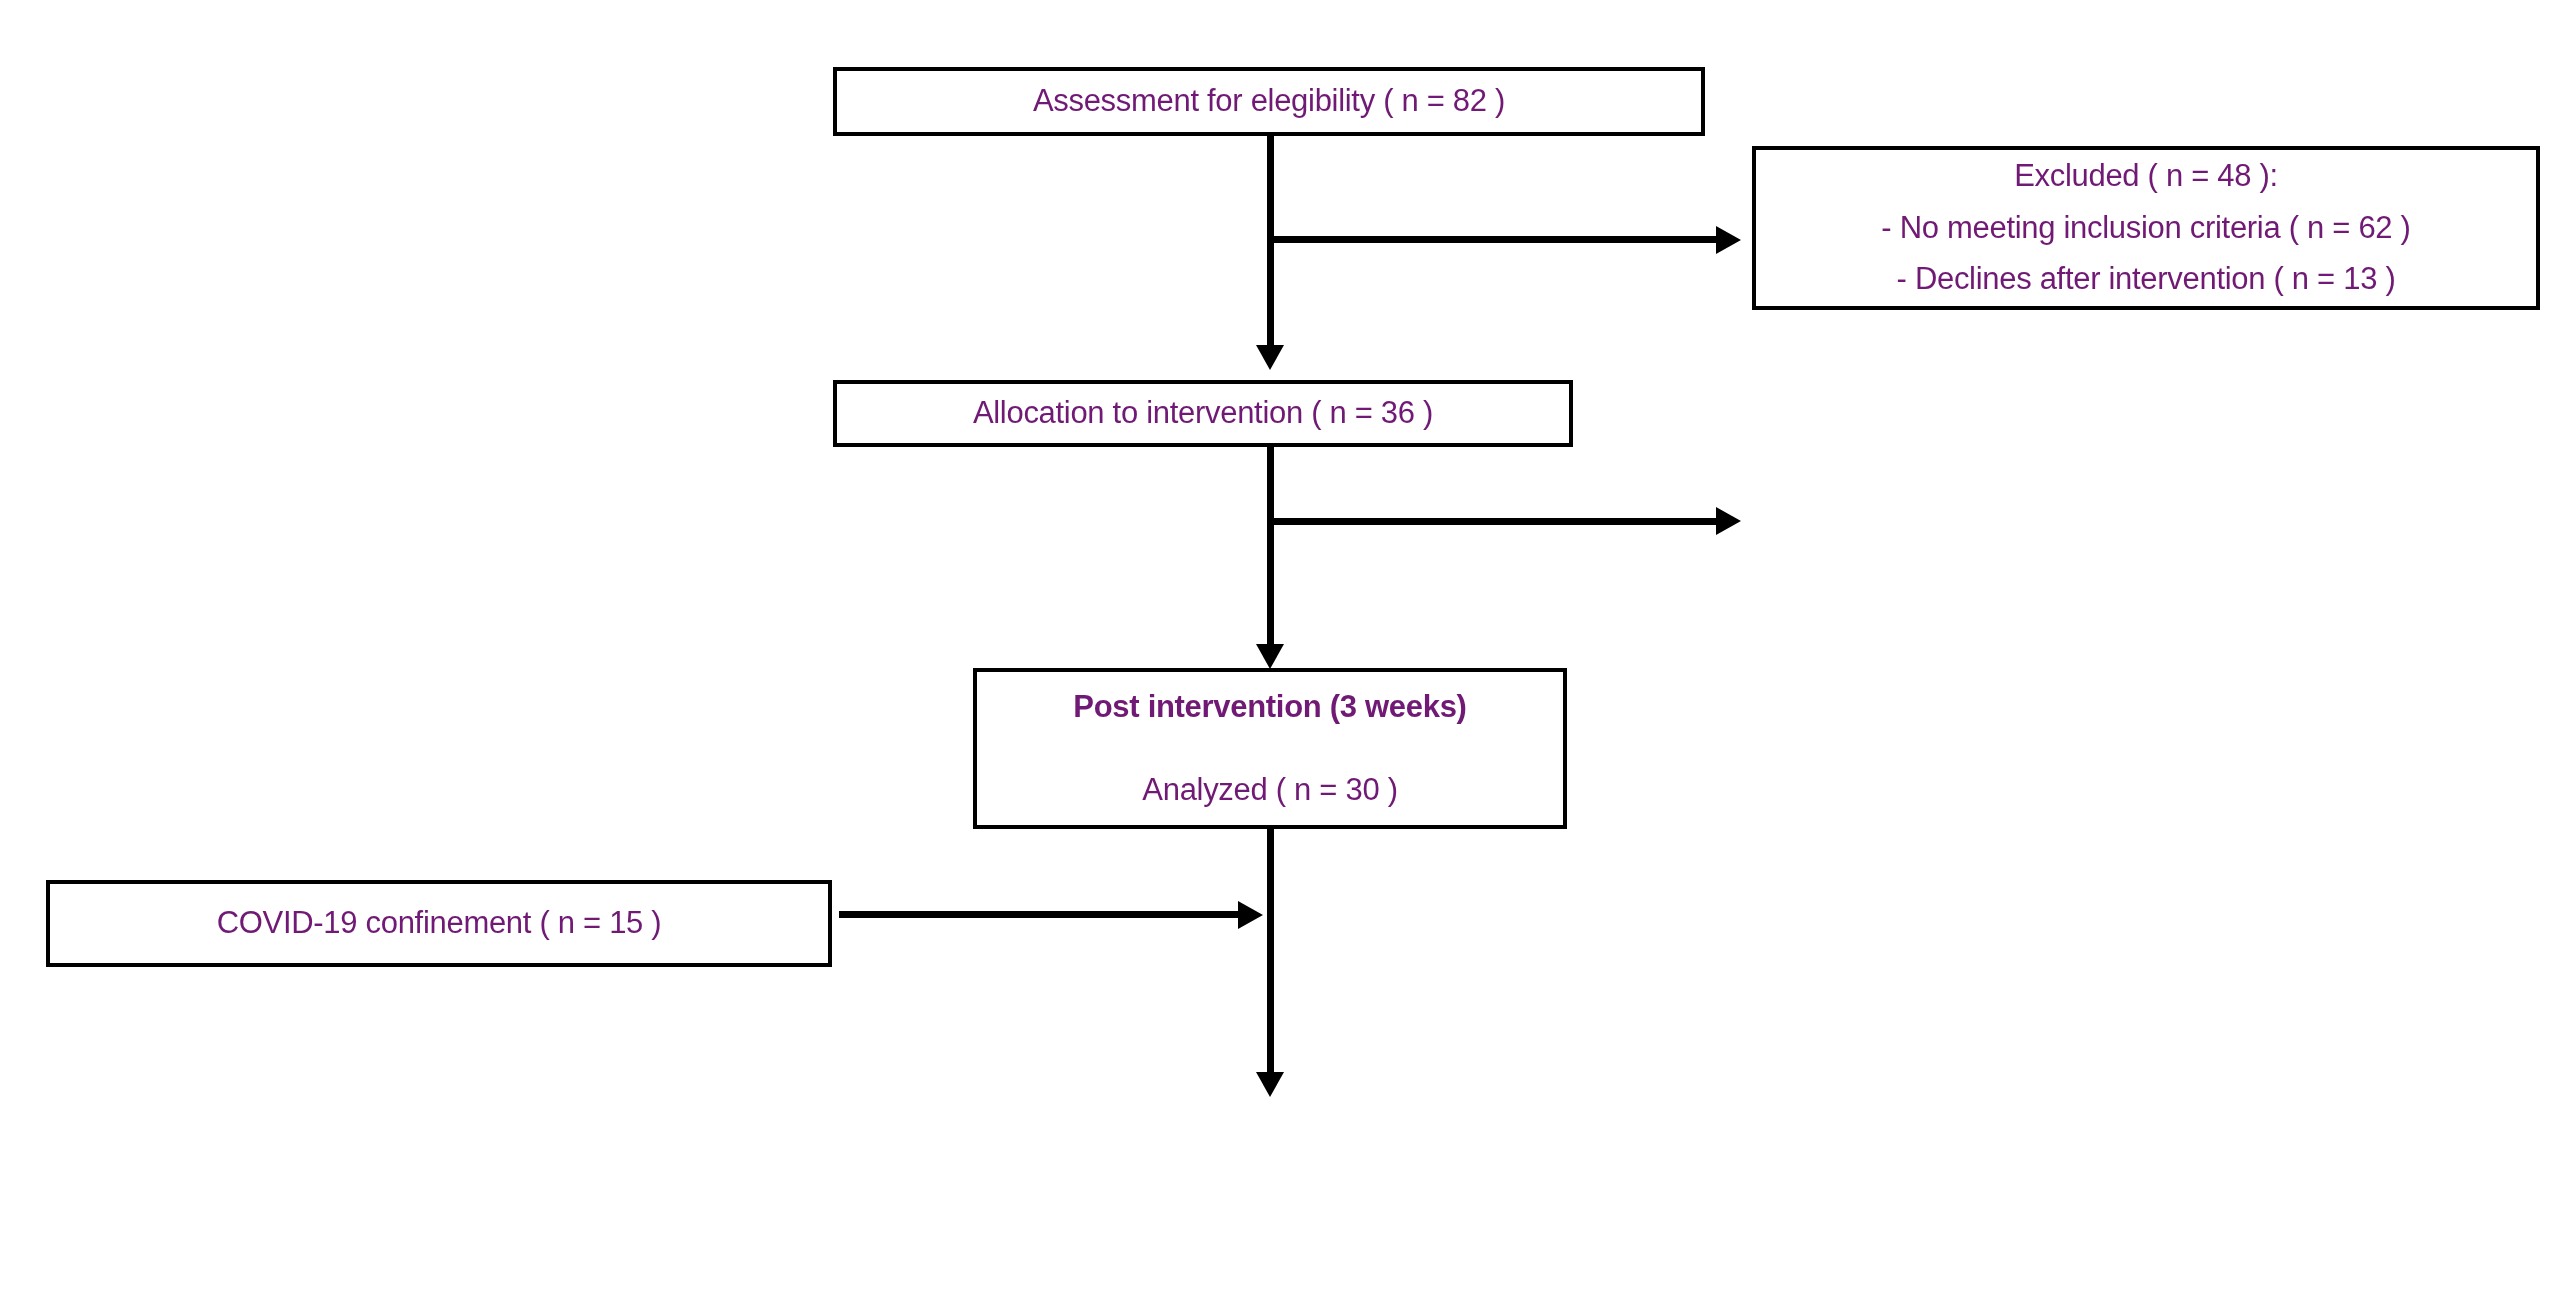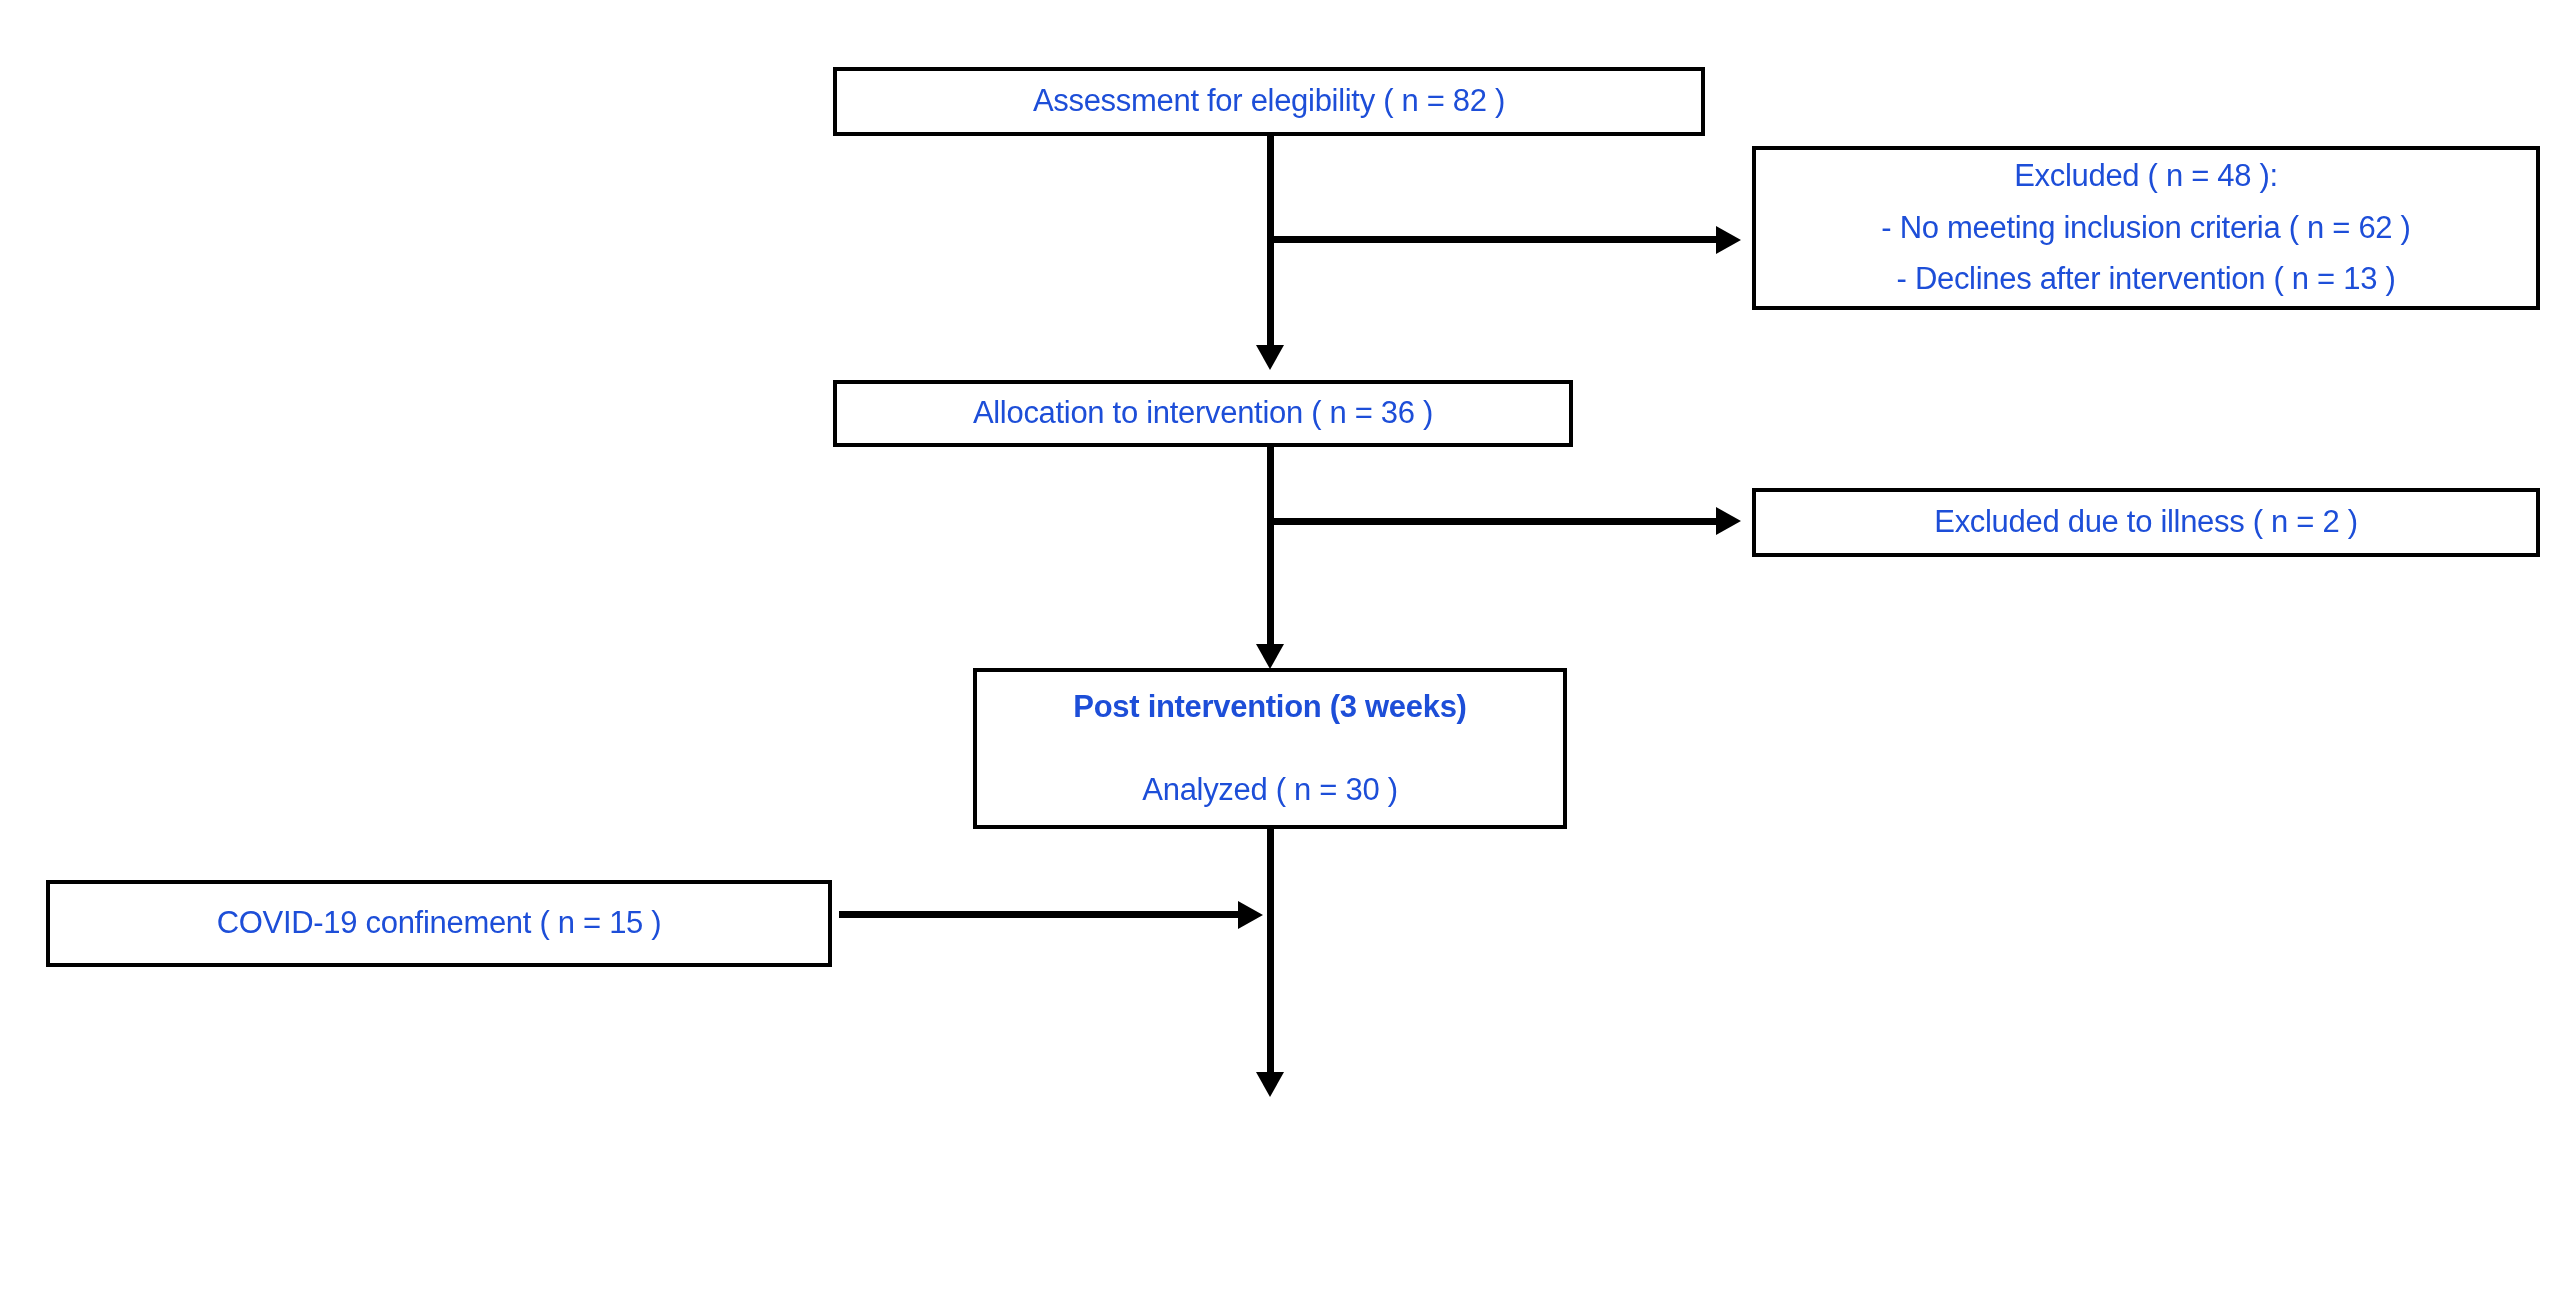--- a/index.html
+++ b/index.html
@@ -22,21 +22,21 @@
   .node {
     position: absolute;
     box-sizing: border-box;
     border: 4.1px solid #000000;
     background: #ffffff;
     display: flex;
     flex-direction: column;
     align-items: center;
     justify-content: center;
     text-align: center;
-    color: #1d4ed8;
+    color: #701a75;
     font-family: "Liberation Sans", sans-serif;
     font-size: 31px;
     line-height: 1.5;
     letter-spacing: -0.3px;
     padding: 3.3px 11.5px;
   }
   .node .line {
     display: block;
     white-space: nowrap;
   }
@@ -134,23 +134,20 @@
   <div class="node left-align" id="node-excluded">
     <span class="line">Excluded ( n = 48 ):</span>
     <span class="line listitem">- No meeting inclusion criteria ( n = 62 )</span>
     <span class="line listitem">- Declines after intervention ( n = 13 )</span>
   </div>
 
   <div class="node" id="node-allocation">
     <span class="line">Allocation to intervention ( n = 36 )</span>
   </div>
 
-  <div class="node" id="node-illness">
-    <span class="line">Excluded due to illness ( n = 2 )</span>
-  </div>
 
   <div class="node" id="node-post">
     <span class="line bold">Post intervention (3 weeks)</span>
     <span class="spacer"></span>
     <span class="line">Analyzed ( n = 30 )</span>
   </div>
 
   <div class="node" id="node-covid">
     <span class="line">COVID-19 confinement ( n = 15 )</span>
   </div>

